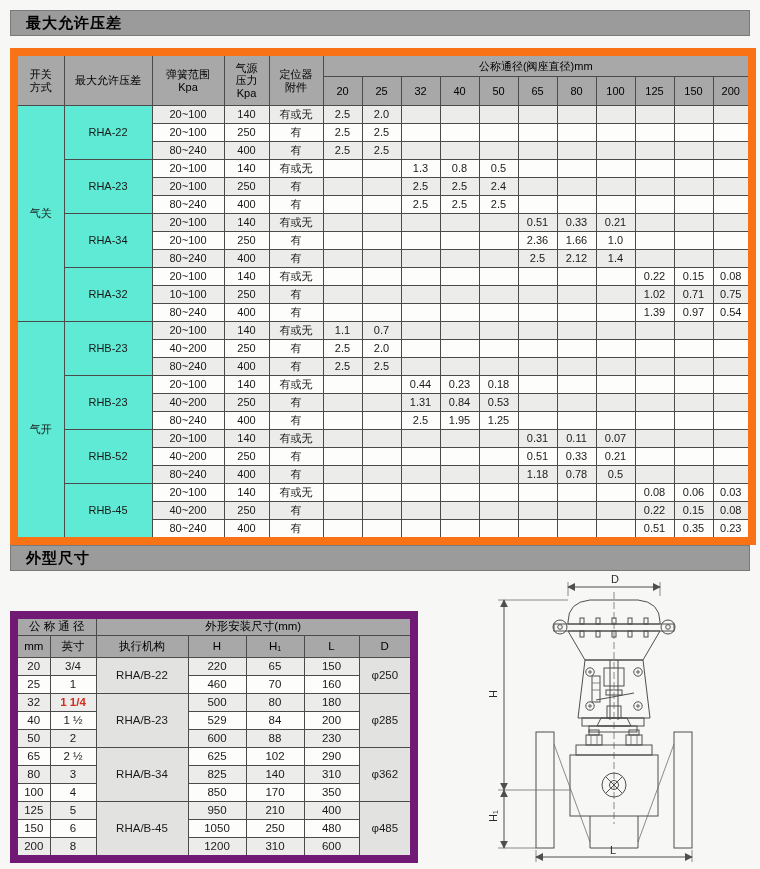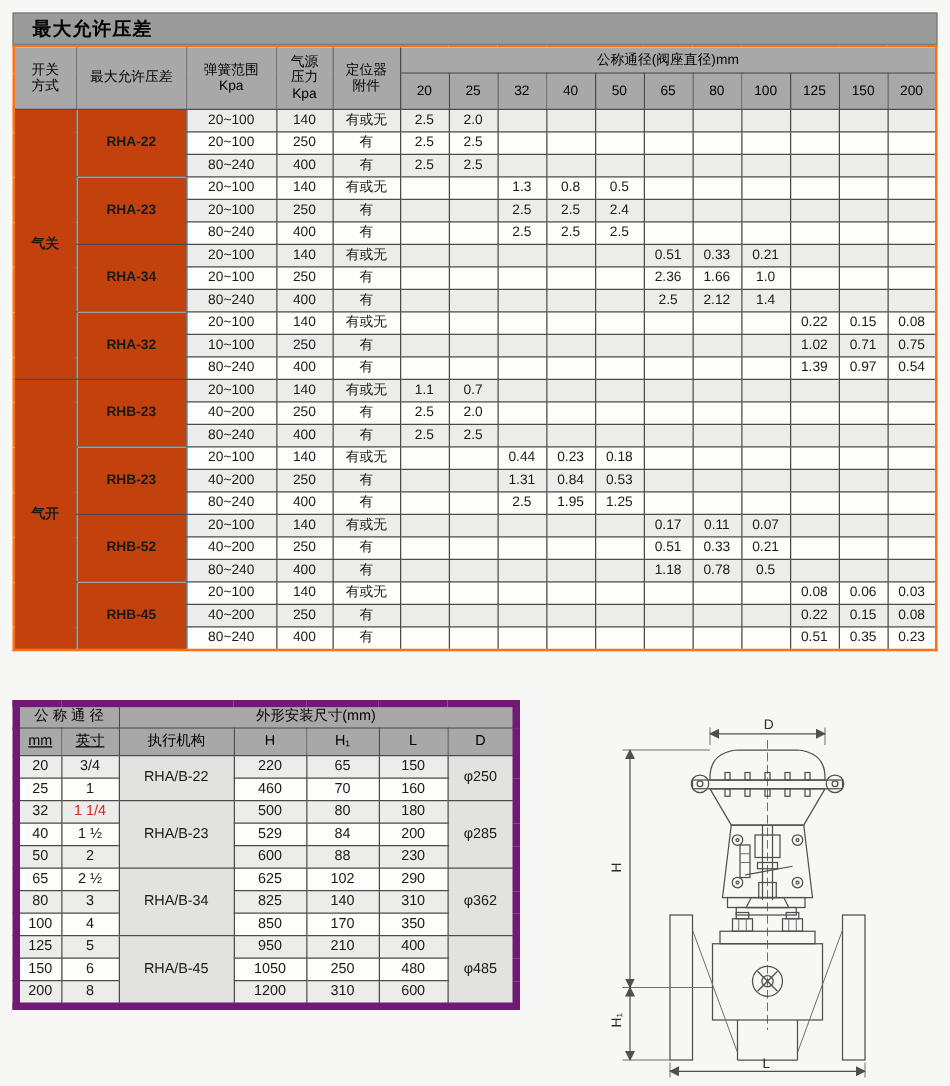--- a/index.html
+++ b/index.html
@@ -4,37 +4,37 @@
 <style>
   html,body{margin:0;padding:0;background:#e9e9e7;}
   .page{position:relative;width:760px;height:869px;background:#f7f7f5;overflow:hidden;
         font-family:"Liberation Sans","DejaVu Sans",sans-serif;color:#1a1a1a;}
   .bar{position:absolute;left:10px;width:740px;height:26px;background:#9b9b9b;
        border:1px solid #7a7a7a;box-sizing:border-box;display:flex;align-items:center;
        font-weight:bold;font-size:15px;padding-left:15px;color:#000;letter-spacing:1px;}
   #bar1{top:10px}
   #bar2{top:545px}
   table{border-collapse:collapse;table-layout:fixed;}
-  .t1{position:absolute;left:10px;top:36px;width:740px;font-size:11px;border:2px solid #f97316;}
-  .t2{position:absolute;left:10px;top:560px;width:400px;font-size:11.5px;border:6px solid #701a75;}
+  .t1{position:absolute;left:10px;top:48px;width:740px;font-size:11px;border:8px solid #f97316;}
+  .t2{position:absolute;left:10px;top:611px;width:400px;font-size:11.5px;border:8px solid #701a75;}
   td,th{border:1px solid #4b4b4b;text-align:center;vertical-align:middle;padding:0;
         font-weight:normal;overflow:hidden;line-height:1.15;}
   .hd{background:#a8a8a8;color:#000;}
   .t1 tr.hrow1 th{height:20px;}
   .t1 tr.hrow2 th{height:28px;}
   .t1 td{height:17px;}
   .t2 tr.hrowA th{height:16px;}
   .t2 tr.hrowB th{height:21px;}
-  .t2 tr.hrowC th{height:21px;text-decoration:underline;}
+  .t2 tr.hrowC th{height:21px;}
   .t2 td{height:17px;}
-  .mode,.model{background:#c2410c;font-weight:bold;}
+  .mode,.model{background:#5eead4;}
   .odd{background:#ececeb;}
   .even{background:#fdfdfc;}
   .merged{background:#e2e2e0;}
-  .red{color:#d22d1e;}
+  .red{color:#d22d1e;font-weight:bold;}
   .diagram{position:absolute;left:476px;top:572px;width:276px;height:294px;}
   .diagram svg{width:100%;height:100%;}
   .dline{stroke:#4f4f4f;stroke-width:1;fill:none;}
   .thin{stroke:#6e6e6e;stroke-width:0.8;fill:none;}
   .dimtxt{font-size:11px;fill:#2b2b2b;font-family:"Liberation Sans","DejaVu Sans",sans-serif;}
 </style>
 </head>
 <body>
 
 <div class="page">
@@ -383,21 +383,21 @@
         <tr class="odd">
           <td rowspan="3" class="model">RHB-52</td>
           <td>20~100</td>
           <td>140</td>
           <td>有或无</td>
           <td></td>
           <td></td>
           <td></td>
           <td></td>
           <td></td>
-          <td>0.17</td>
+          <td>0.31</td>
           <td>0.11</td>
           <td>0.07</td>
           <td></td>
           <td></td>
           <td></td>
         </tr>
         <tr class="even">
           <td>40~200</td>
           <td>250</td>
           <td>有</td>
@@ -474,20 +474,23 @@
           <td></td>
           <td></td>
           <td></td>
           <td>0.51</td>
           <td>0.35</td>
           <td>0.23</td>
         </tr>
       </tbody>
   </table>
 
+  <div class="bar" id="bar2">
+    <span>外型尺寸</span>
+  </div>
 
   <table class="t2">
     <colgroup>
       <col style="width:36px">
         <col style="width:46px">
         <col style="width:92px">
       <col style="width:58px">
         <col style="width:58px">
         <col style="width:55px">
         <col style="width:55px">

